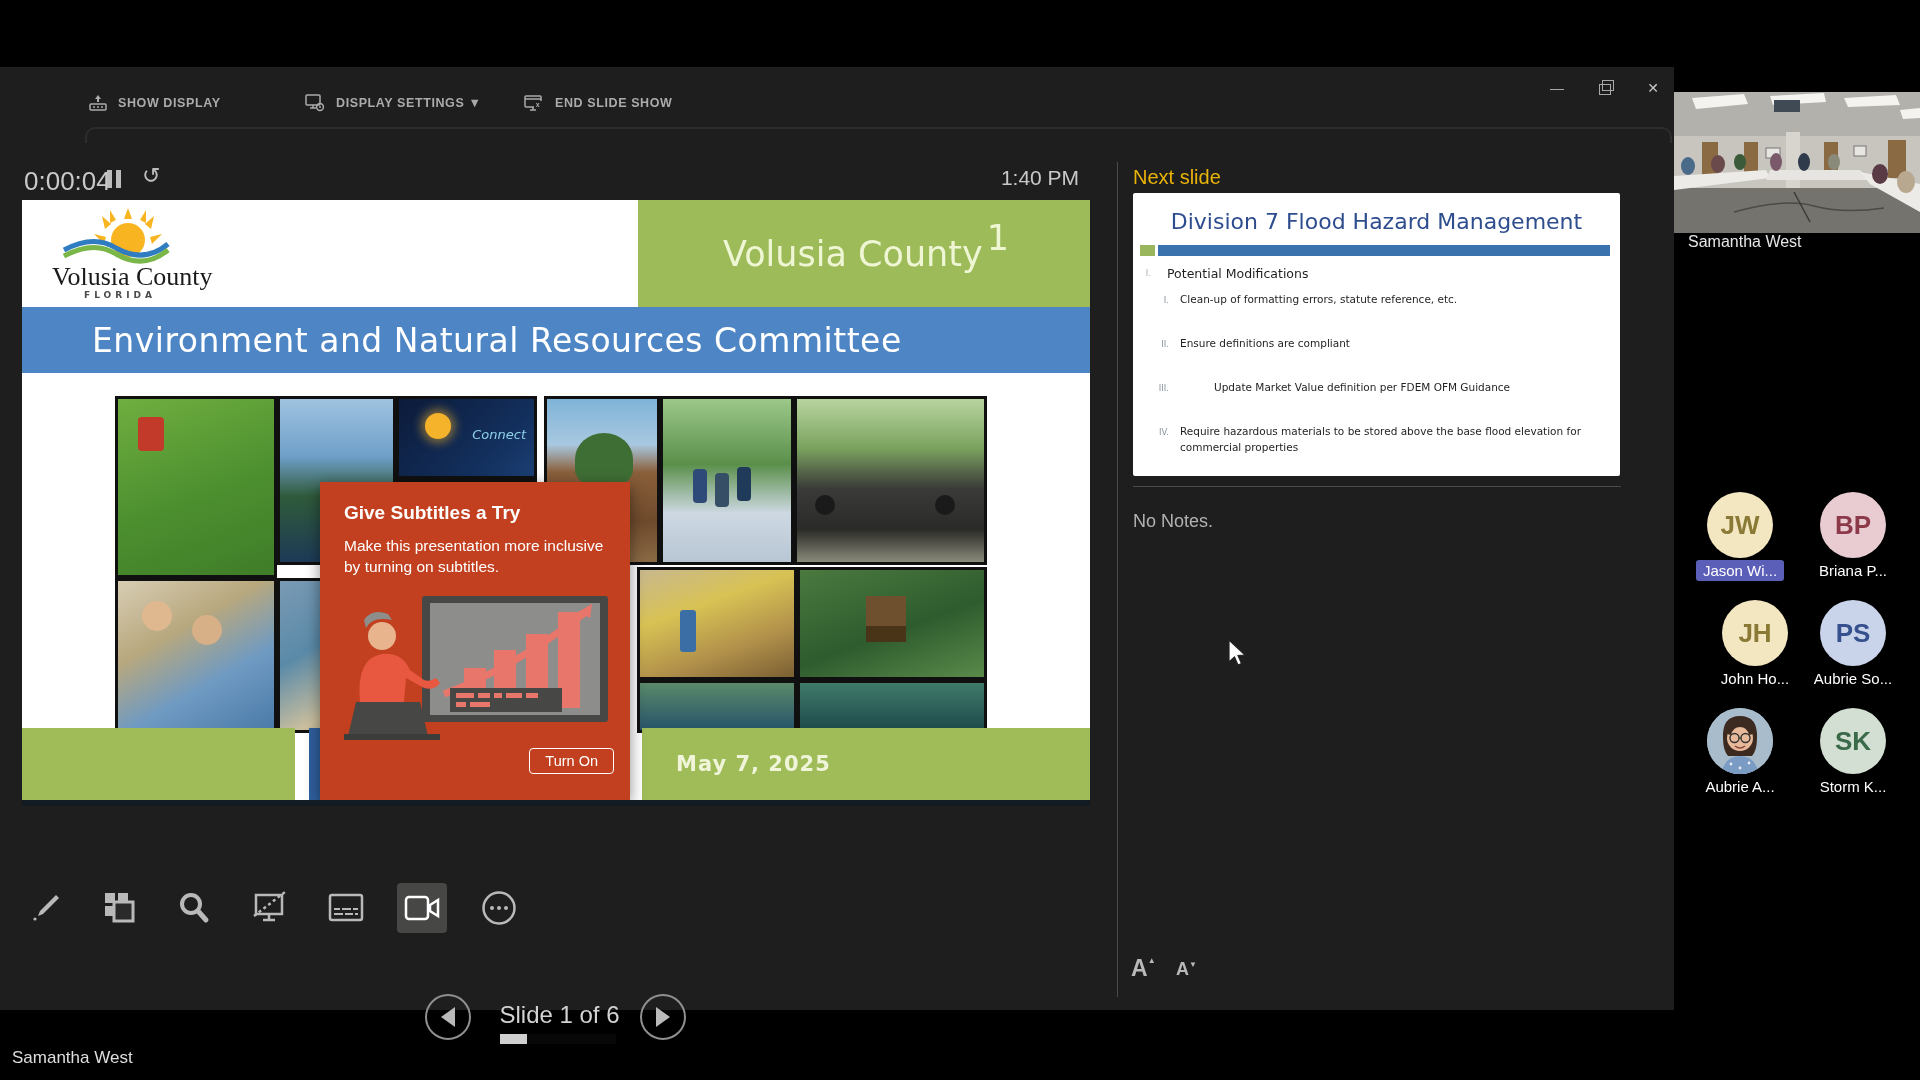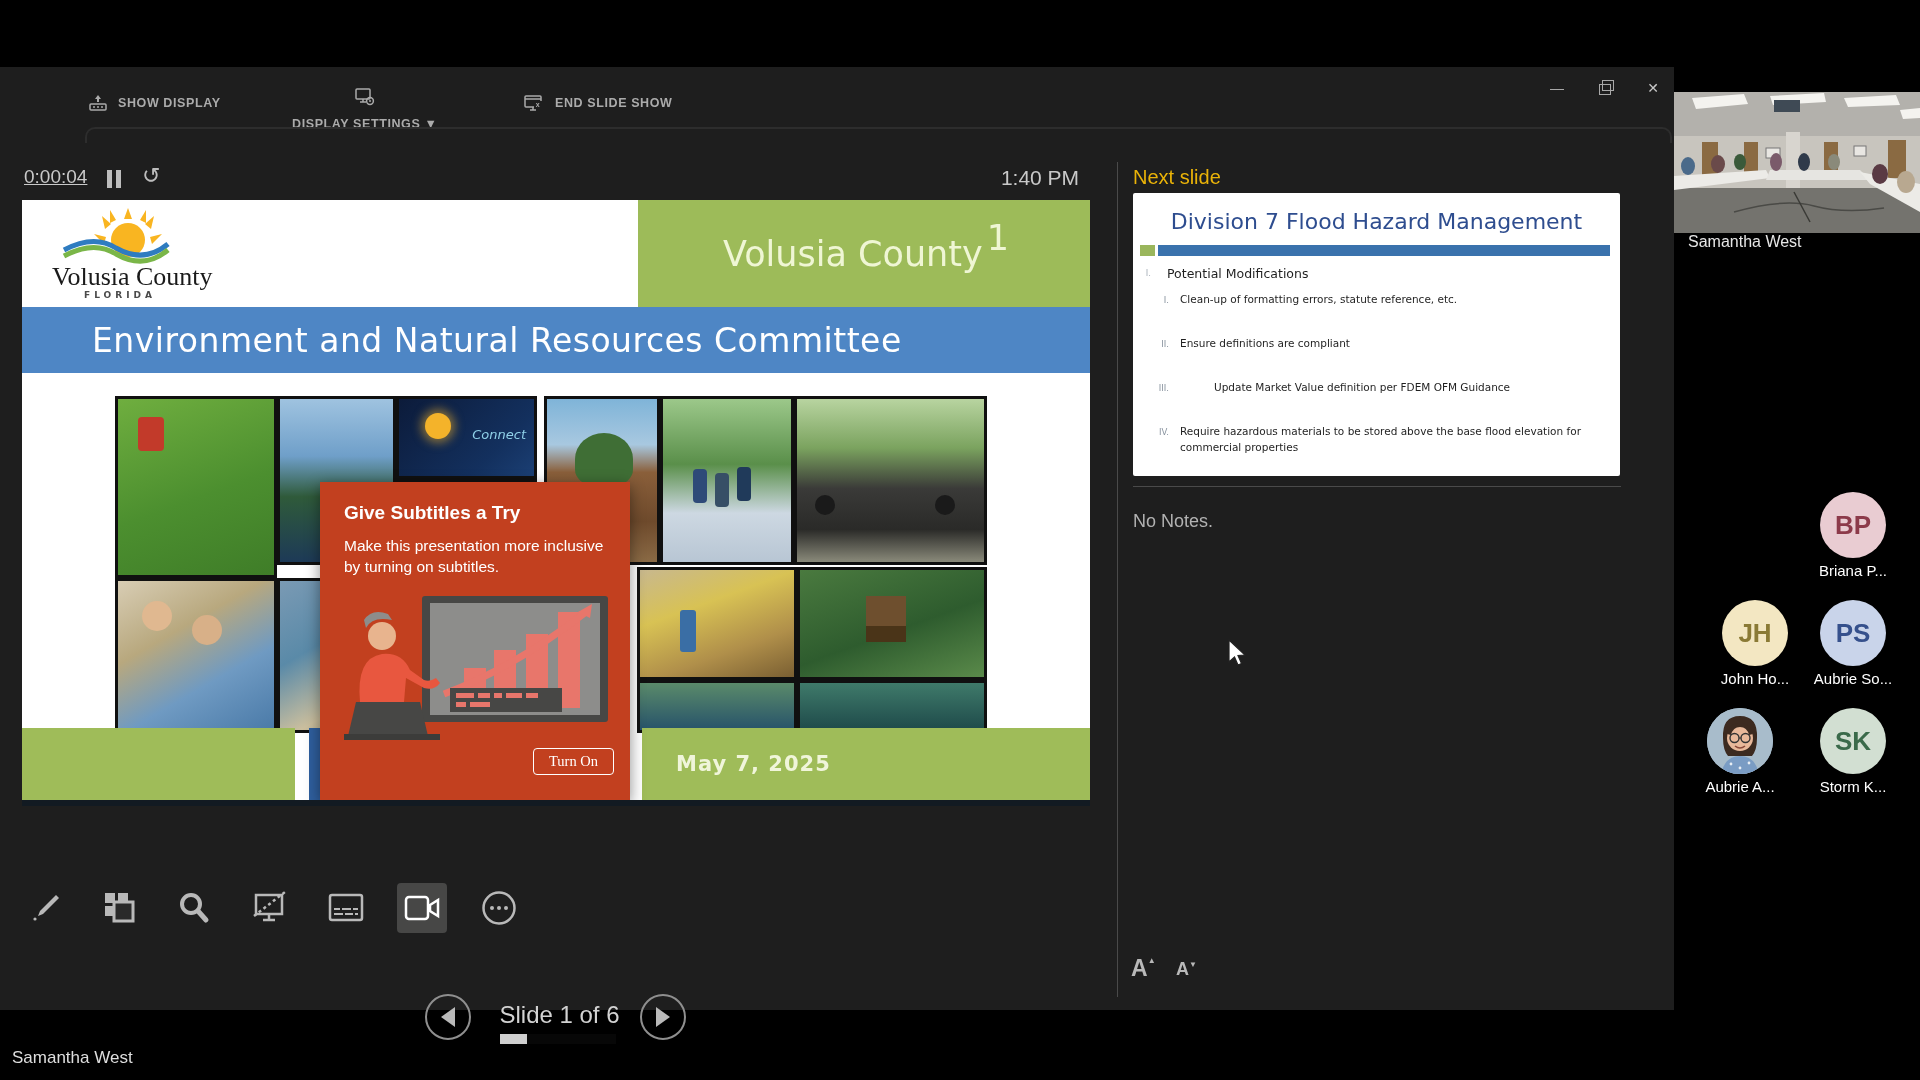--- a/index.html
+++ b/index.html
@@ -4,30 +4,30 @@
 <style>
   html,body{margin:0;padding:0;background:#000;width:1920px;height:1080px;overflow:hidden;
     font-family:"Liberation Sans",sans-serif;-webkit-font-smoothing:antialiased;}
   .abs{position:absolute;}
   
   #shared{left:0;top:67px;width:1674px;height:943px;background:#1e1e1e;}
   .ppt-toolbar-btn{top:20px;height:32px;display:flex;align-items:center;gap:10px;color:#ababab;
     font-size:12.5px;font-weight:700;letter-spacing:.6px;cursor:default;}
   .ppt-toolbar-btn svg{flex:0 0 auto;}
   #btn-show-taskbar{left:88px;}
-  #btn-display-settings{left:292px;flex-direction:column;}
+  #btn-display-settings{left:304px;}
   #btn-end-slideshow{left:523px;}
   .winbtn{top:8px;width:34px;height:26px;color:#a8a8a8;display:flex;align-items:center;justify-content:center;font-size:14px;}
   #win-min{left:1540px;} #win-restore{left:1588px;} #win-close{left:1636px;color:#c8c8c8;}
   .restore-glyph{width:10px;height:9px;border:1.5px solid #a8a8a8;position:relative;background:#1e1e1e;margin-top:3px;}
   .restore-glyph:before{content:"";position:absolute;left:2px;top:-5px;width:10px;height:9px;border:1.5px solid #a8a8a8;}
   #panel-top-edge{left:85px;top:60px;right:2px;height:14px;border-top:2px solid #2d2d2d;
     border-left:2px solid #2d2d2d;border-right:2px solid #2d2d2d;border-radius:10px 10px 0 0;}
   
-  #timer-text{left:24px;top:99px;font-size:19px;color:#c9c9c9;text-decoration:underline;}
+  #timer-text{left:24px;top:99px;font-size:26px;color:#c9c9c9;}
   #btn-pause{left:104px;top:101px;width:22px;height:22px;}
   #btn-pause span{position:absolute;top:2px;width:5px;height:18px;background:#bdbdbd;}
   #btn-pause span:first-child{left:3px;} #btn-pause span:last-child{left:12px;}
   #btn-restart{left:142px;top:96px;font-size:22px;color:#bdbdbd;transform:scaleX(-1);}
   #clock-text{left:990px;top:99px;width:100px;text-align:center;font-size:21px;color:#c9c9c9;}
   
   #slide{left:22px;top:133px;width:1068px;height:600px;background:#fff;overflow:hidden;
     font-family:"DejaVu Sans",sans-serif;border-bottom:6px solid #121a22;}
   #logo{left:28px;top:6px;width:180px;height:98px;}
   #logo-name{left:30px;top:62px;width:190px;font-family:"Liberation Serif",serif;font-size:26px;color:#1a1a1a;}
@@ -67,21 +67,21 @@
   #band-green-left{left:0;top:528px;width:273px;height:72px;background:#9fbc59;}
   #band-blue{left:287px;top:528px;width:44px;height:72px;background:#2f5f9e;}
   #band-green-right{left:620px;top:528px;width:448px;height:72px;background:#9fbc59;display:flex;align-items:center;}
   #slide-date{color:#f0f5da;font-size:21px;font-weight:600;letter-spacing:1px;padding-left:34px;}
   
   #subtitle-dialog{left:298px;top:282px;width:310px;height:318px;background:#c2401f;box-shadow:0 4px 14px rgba(0,0,0,.45);}
   #subtitle-dialog h2{margin:0;padding:20px 24px 0;color:#fff;font-size:19px;font-weight:700;font-family:"Liberation Sans",sans-serif;}
   #subtitle-dialog p{margin:12px 24px 0;color:#fff;font-size:15.5px;line-height:1.35;font-family:"Liberation Sans",sans-serif;}
   #dialog-art{left:14px;top:108px;}
   #btn-turn-on{left:auto;right:16px;top:266px;border:1.5px solid #fff;border-radius:4px;color:#fff;
-    font-size:14.5px;padding:4px 15px;background:transparent;font-family:Liberation Serif, serif;margin-left:44px;}
+    font-size:14.5px;padding:4px 15px;background:transparent;font-family:Liberation Sans, sans-serif;margin-left:44px;}
   
   .tool{top:816px;width:50px;height:50px;display:flex;align-items:center;justify-content:center;border-radius:4px;}
   #tool-pen{left:20px;} #tool-slides{left:95px;} #tool-zoom{left:169px;} #tool-black{left:245px;}
   #tool-captions{left:321px;} #tool-camera{left:397px;background:#474746;} #tool-more{left:474px;}
   
   .nav-circle{top:927px;width:46px;height:46px;border:2.5px solid #8f8f8f;border-radius:50%;box-sizing:border-box;
     display:flex;align-items:center;justify-content:center;}
   #nav-prev{left:425px;} #nav-next{left:640px;}
   .tri-l{width:0;height:0;border-style:solid;border-width:10px 14px 10px 0;border-color:transparent #b9b9b9 transparent transparent;}
   .tri-r{width:0;height:0;border-style:solid;border-width:10px 0 10px 14px;border-color:transparent transparent transparent #b9b9b9;}
@@ -399,20 +399,26 @@
           <ellipse cx="160" cy="70" rx="6" ry="8" fill="#8a8a7a"></ellipse>
           <ellipse cx="206" cy="82" rx="8" ry="10" fill="#5a3a44"></ellipse>
           <ellipse cx="232" cy="90" rx="9" ry="11" fill="#b8a890"></ellipse>
         </g>
       <path d="M60 120 q50 -14 80 -6 q30 8 70 2" fill="none" stroke="#4a4a46" stroke-width="1.5"></path>
       <path d="M120 100 l16 30" stroke="#3a3a36" stroke-width="1.5"></path>
     </svg>
   </div>
   <div id="video-name" class="abs">Samantha West</div>
 
+  <div id="p0" class="pt">
+    <div class="circ" style="background: rgb(243, 231, 194);">
+        <span style="color: rgb(138, 122, 53);">JW</span>
+      </div>
+    <div class="nm"><span style="background: rgb(91, 95, 184);">Jason Wi...</span></div>
+  </div>
   <div id="p1" class="pt">
     <div class="circ" style="background: rgb(233, 204, 210);">
         <span style="color: rgb(140, 58, 74);">BP</span>
       </div>
     <div class="nm"><span>Briana P...</span></div>
   </div>
   <div id="p2" class="pt">
     <div class="circ" style="background: rgb(243, 231, 194);">
         <span style="color: rgb(138, 122, 53);">JH</span>
       </div>

